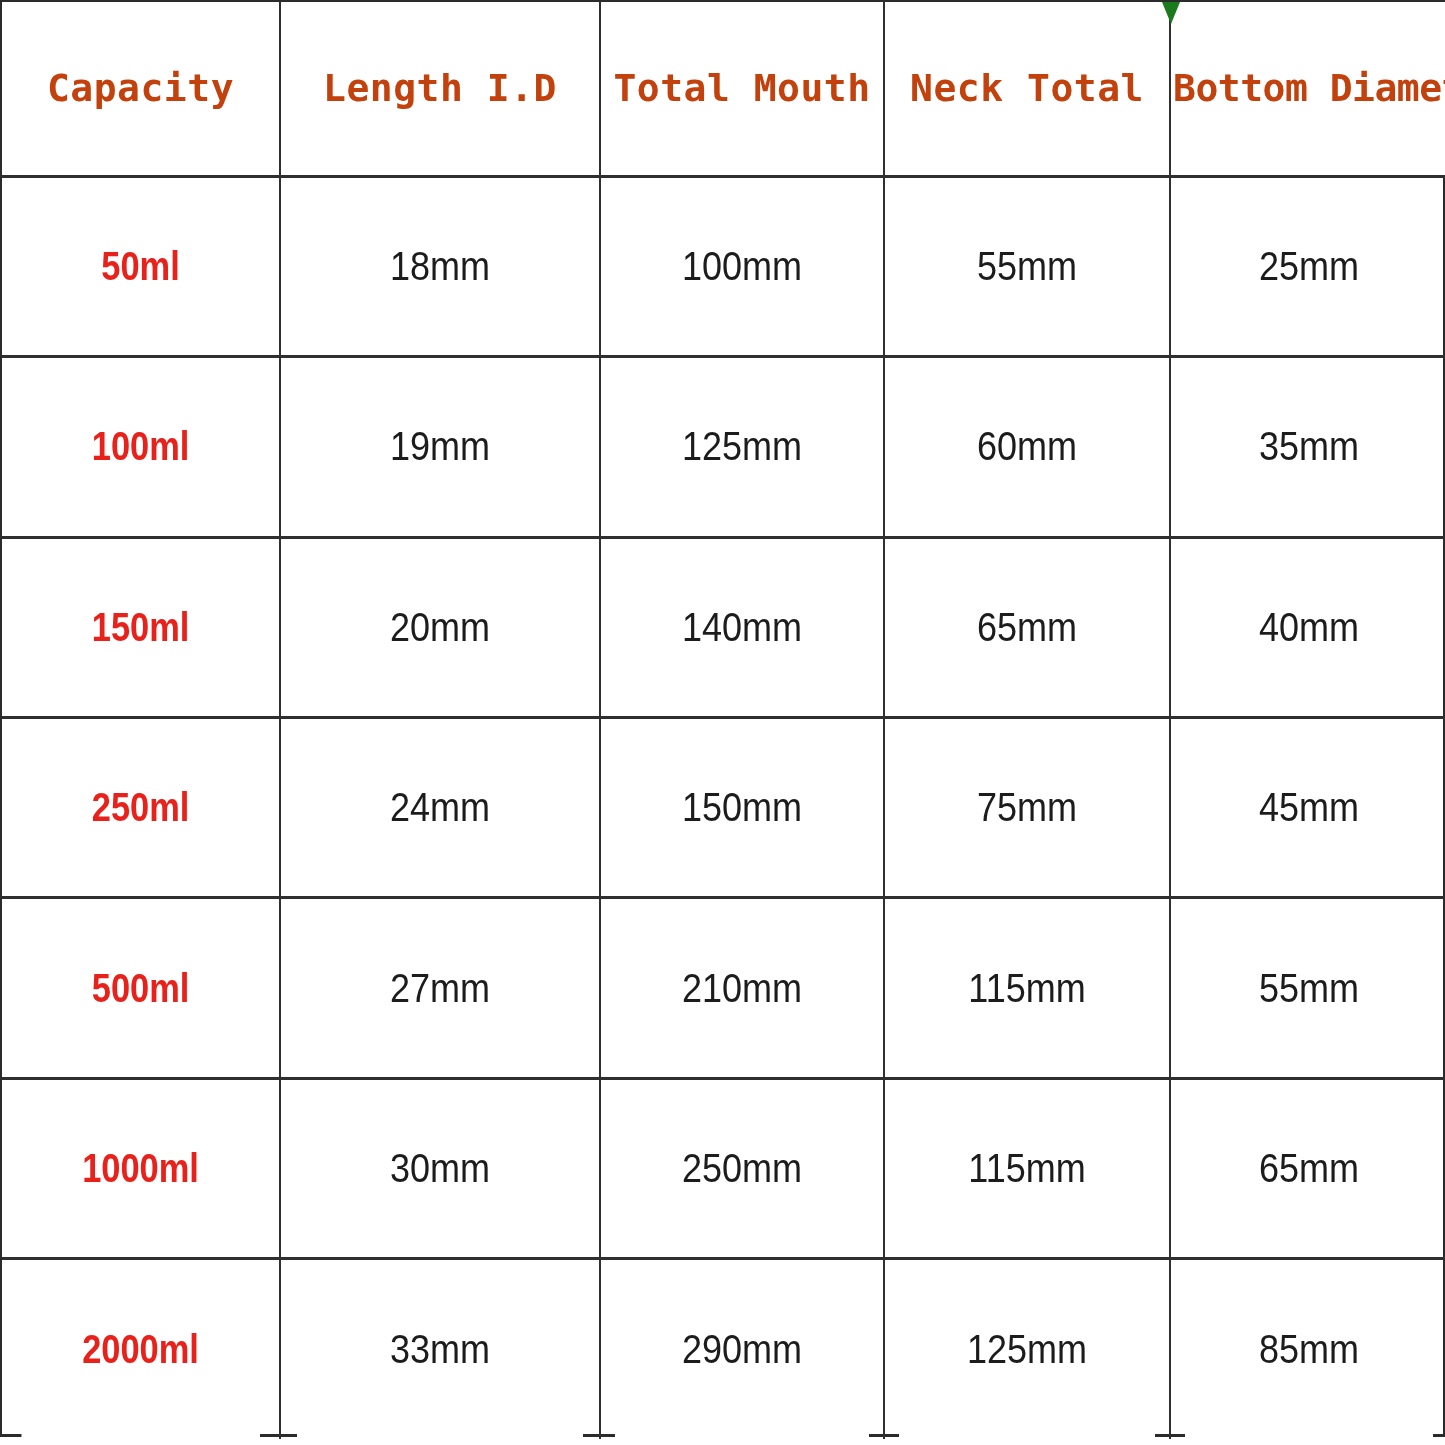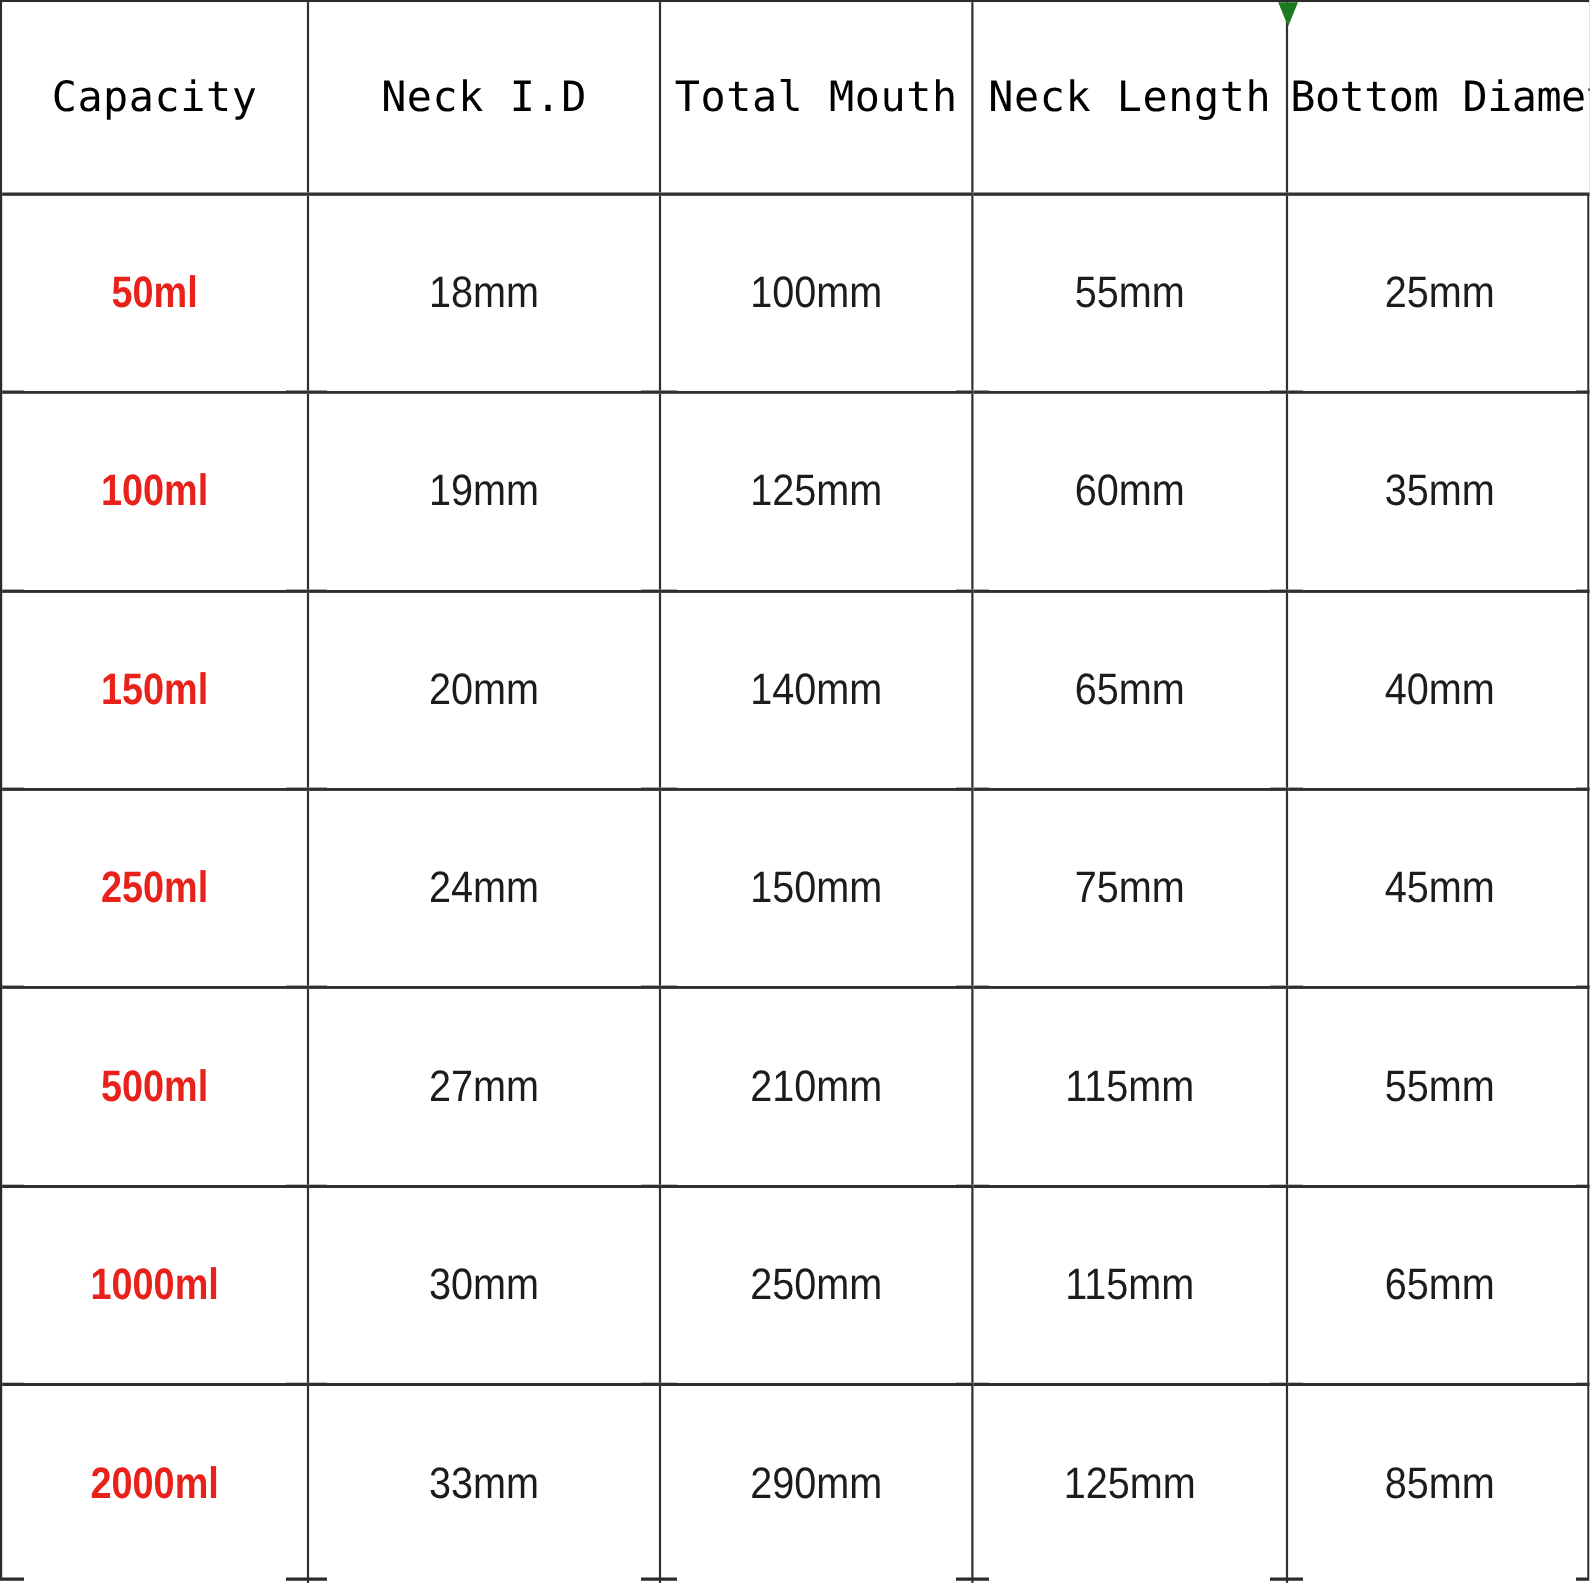--- a/index.html
+++ b/index.html
@@ -49,23 +49,23 @@
   col.c2 { width: 320px; }
   col.c3 { width: 284px; }
   col.c4 { width: 286px; }
   col.c5 { width: 277px; }
 
   tr.head-row { height: 174px; }
   tr.data-row { height: 180px; }
 
   .head-cell {
     font-family: "DejaVu Sans Mono", "Liberation Mono", monospace;
-    font-weight: normal;
+    font-weight: bold;
     font-size: 38px;
-    color: #000000;
+    color: #c2410c;
     letter-spacing: 0.5px;
     white-space: nowrap;
   }
   
   .head-cell.wide {
     font-size: 38px;
     letter-spacing: -0.5px;
     text-align: left;
     padding-left: 2px;
   }
@@ -111,23 +111,23 @@
     <colgroup>
       <col class="c1">
         <col class="c2">
         <col class="c3">
         <col class="c4">
         <col class="c5">
     </colgroup>
     <tbody>
       <tr class="head-row">
         <td class="head-cell">Capacity</td>
-        <td class="head-cell">Neck I.D</td>
+        <td class="head-cell">Length I.D</td>
         <td class="head-cell">Total Mouth</td>
-        <td class="head-cell">Neck Length</td>
+        <td class="head-cell">Neck Total</td>
         <td class="head-cell wide">Bottom Diameter</td>
       </tr>
 
       <tr class="data-row">
         <td class="cap-cell">50ml</td>
         <td class="val-cell">18mm</td>
         <td class="val-cell">100mm</td>
         <td class="val-cell">55mm</td>
         <td class="val-cell">25mm</td>
       </tr>

